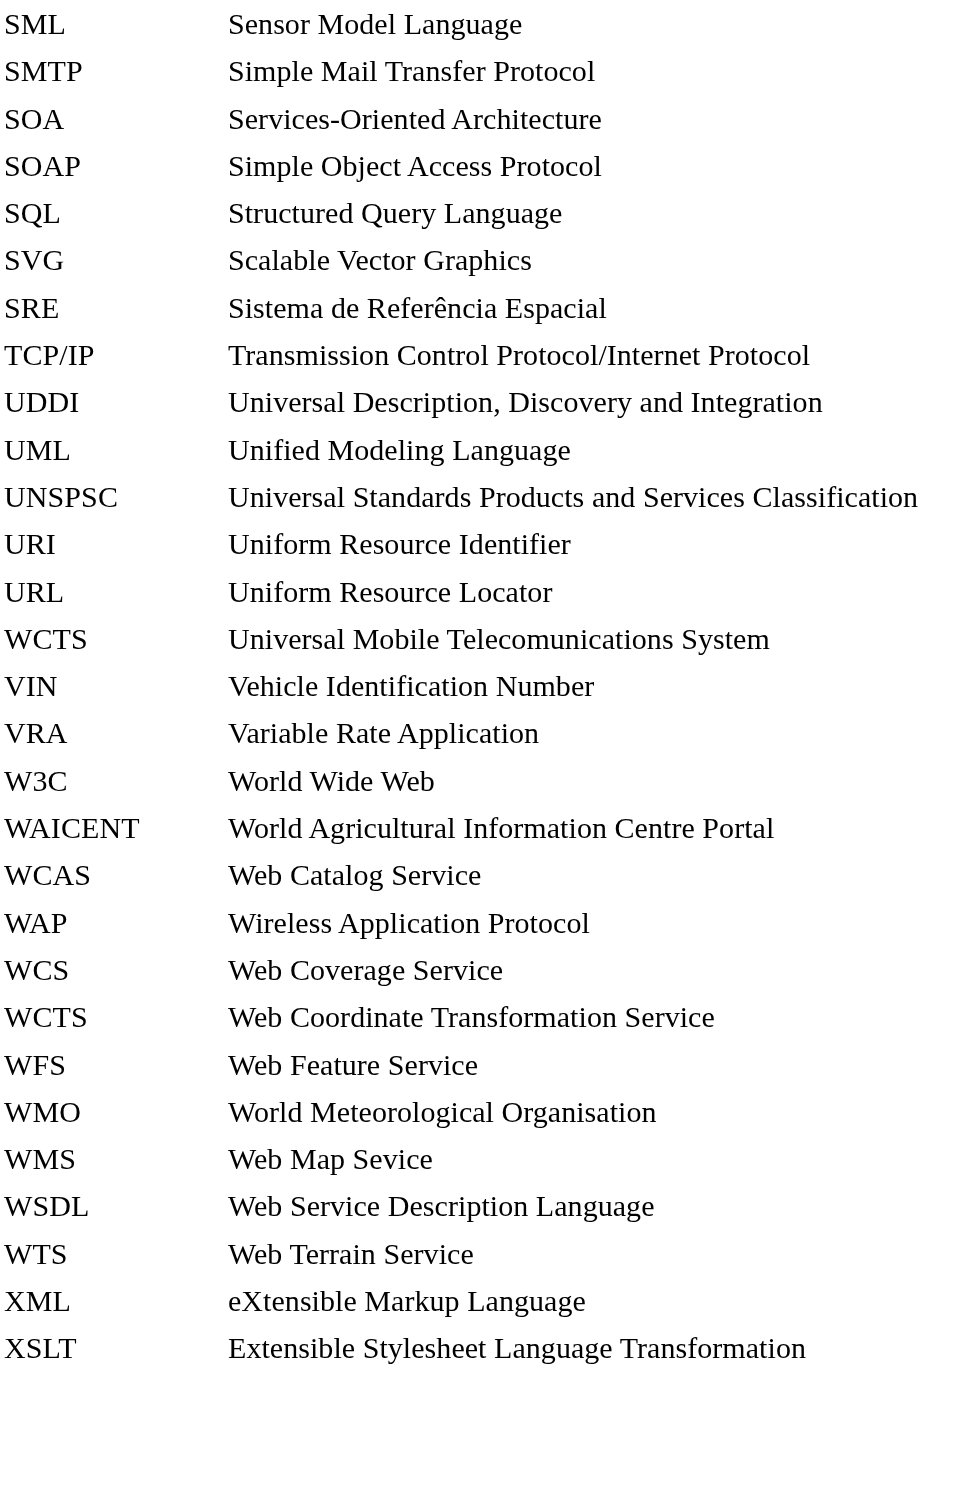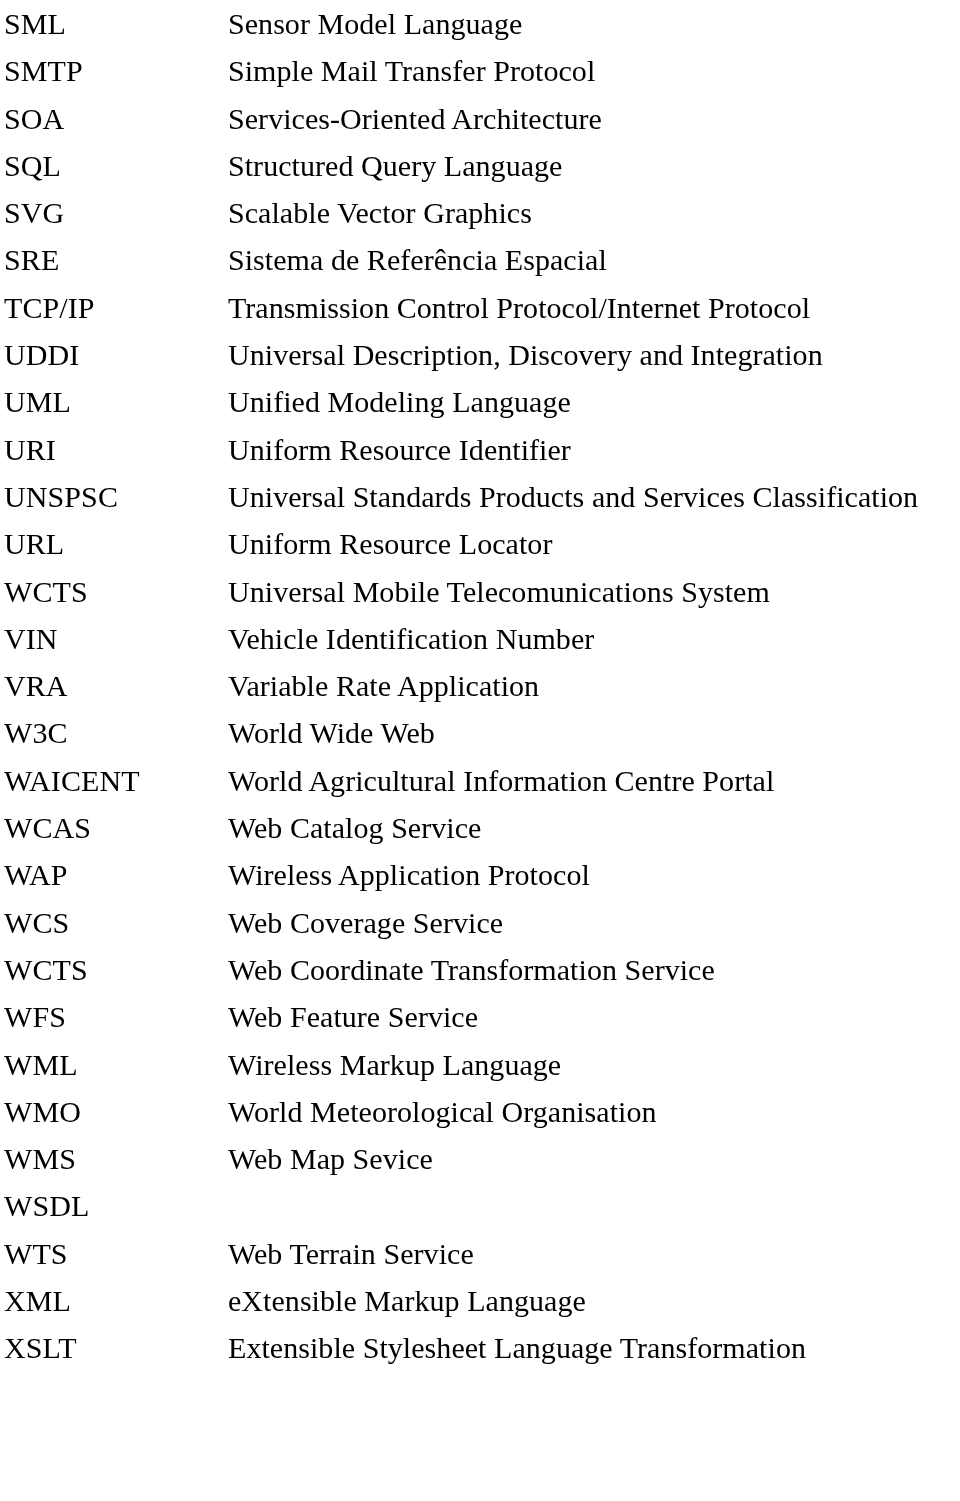--- a/index.html
+++ b/index.html
@@ -78,20 +78,24 @@
       </li>
       <li class="glossary-row">
         <span class="acronym-term">SMTP</span>
         <span class="acronym-definition">Simple Mail Transfer Protocol</span>
       </li>
       <li class="glossary-row">
         <span class="acronym-term">SOA</span>
         <span class="acronym-definition">Services-Oriented Architecture</span>
       </li>
       <li class="glossary-row">
+        <span class="acronym-term">SOAP</span>
+        <span class="acronym-definition">Simple Object Access Protocol</span>
+      </li>
+      <li class="glossary-row">
         <span class="acronym-term">SQL</span>
         <span class="acronym-definition">Structured Query Language</span>
       </li>
       <li class="glossary-row">
         <span class="acronym-term">SVG</span>
         <span class="acronym-definition">Scalable Vector Graphics</span>
       </li>
       <li class="glossary-row">
         <span class="acronym-term">SRE</span>
         <span class="acronym-definition">Sistema de Referência Espacial</span>
@@ -102,26 +106,26 @@
       </li>
       <li class="glossary-row">
         <span class="acronym-term">UDDI</span>
         <span class="acronym-definition">Universal Description, Discovery and Integration</span>
       </li>
       <li class="glossary-row">
         <span class="acronym-term">UML</span>
         <span class="acronym-definition">Unified Modeling Language</span>
       </li>
       <li class="glossary-row">
+        <span class="acronym-term">UNSPSC</span>
+        <span class="acronym-definition">Universal Standards Products and Services Classification</span>
+      </li>
+      <li class="glossary-row">
         <span class="acronym-term">URI</span>
         <span class="acronym-definition">Uniform Resource Identifier</span>
-      </li>
-      <li class="glossary-row">
-        <span class="acronym-term">UNSPSC</span>
-        <span class="acronym-definition">Universal Standards Products and Services Classification</span>
       </li>
       <li class="glossary-row">
         <span class="acronym-term">URL</span>
         <span class="acronym-definition">Uniform Resource Locator</span>
       </li>
       <li class="glossary-row">
         <span class="acronym-term">WCTS</span>
         <span class="acronym-definition">Universal Mobile Telecomunications System</span>
       </li>
       <li class="glossary-row">
@@ -154,33 +158,30 @@
       </li>
       <li class="glossary-row">
         <span class="acronym-term">WCTS</span>
         <span class="acronym-definition">Web Coordinate Transformation Service</span>
       </li>
       <li class="glossary-row">
         <span class="acronym-term">WFS</span>
         <span class="acronym-definition">Web Feature Service</span>
       </li>
       <li class="glossary-row">
-        <span class="acronym-term">WML</span>
-        <span class="acronym-definition">Wireless Markup Language</span>
-      </li>
-      <li class="glossary-row">
         <span class="acronym-term">WMO</span>
         <span class="acronym-definition">World Meteorological Organisation</span>
       </li>
       <li class="glossary-row">
         <span class="acronym-term">WMS</span>
         <span class="acronym-definition">Web Map Sevice</span>
       </li>
       <li class="glossary-row">
         <span class="acronym-term">WSDL</span>
+        <span class="acronym-definition">Web Service Description Language</span>
       </li>
       <li class="glossary-row">
         <span class="acronym-term">WTS</span>
         <span class="acronym-definition">Web Terrain Service</span>
       </li>
       <li class="glossary-row">
         <span class="acronym-term">XML</span>
         <span class="acronym-definition">eXtensible Markup Language</span>
       </li>
       <li class="glossary-row">

